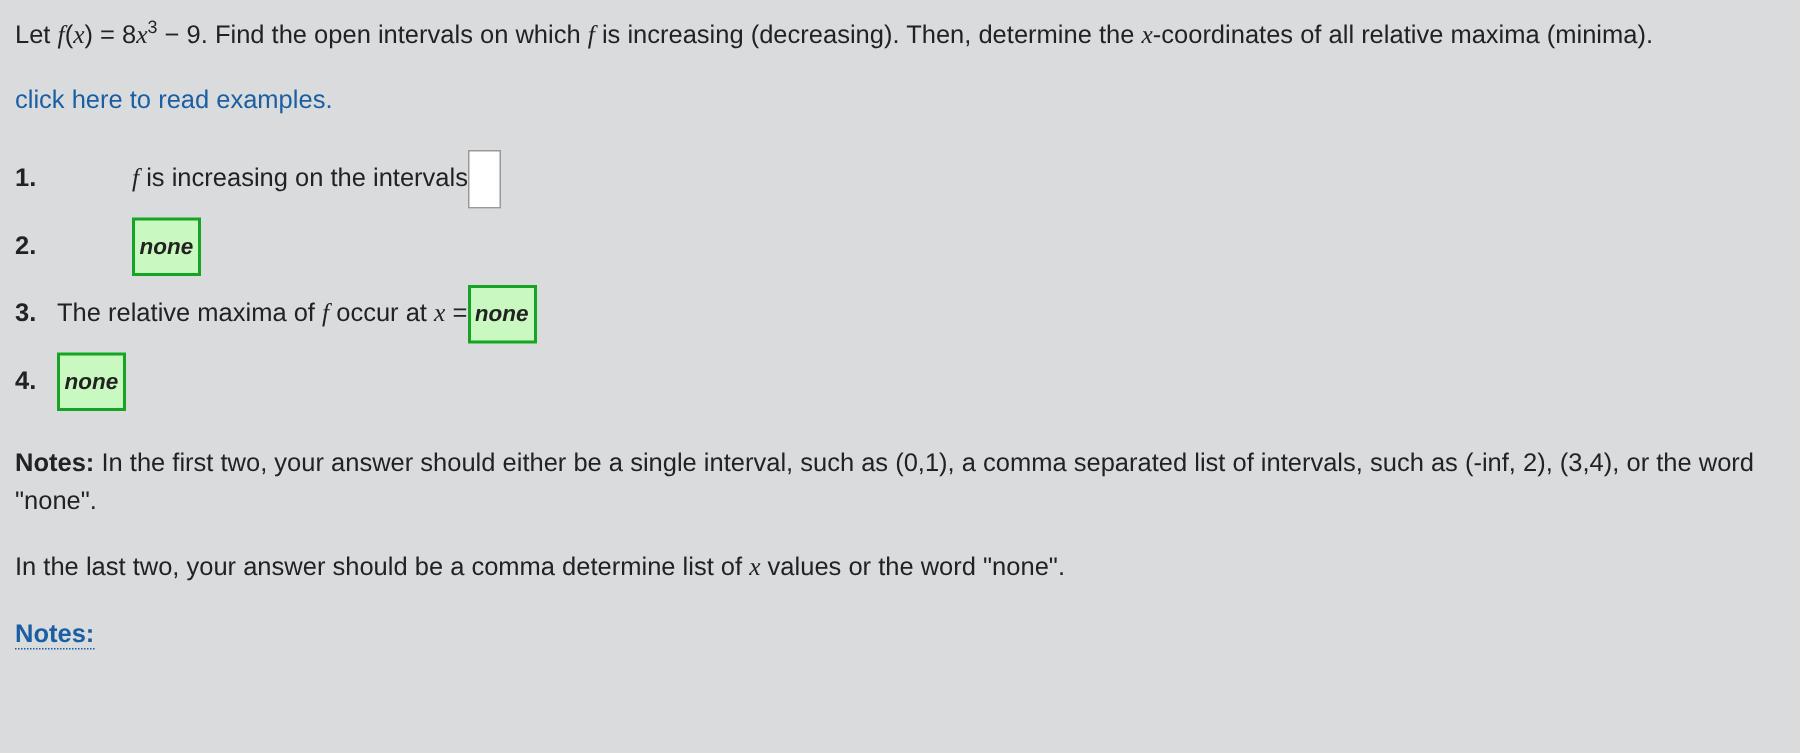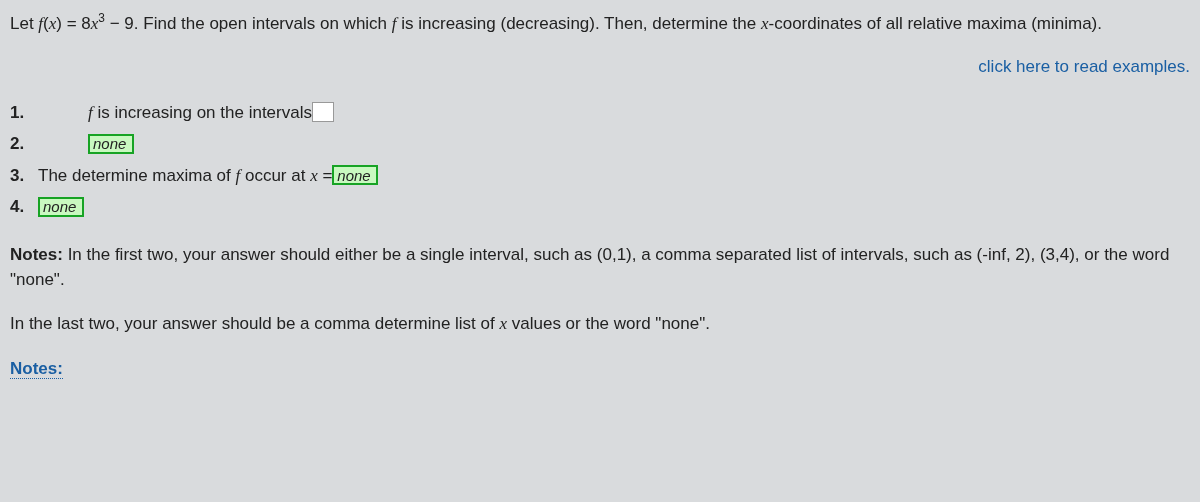--- a/index.html
+++ b/index.html
@@ -31,21 +31,20 @@
     text-decoration: none;
     border-bottom: 1px dotted #1a5fa3;
     font-weight: bold;
     cursor: pointer;
   }
   .prompt {
     margin-bottom: 18px;
   }
   .examples {
     margin-bottom: 20px;
-    text-align: right;
   }
   .list {
     margin: 0 0 22px 0;
     padding: 0;
   }
   .row {
     display: flex;
     align-items: center;
     margin-bottom: 6px;
     font-size: 17px;
@@ -54,23 +53,24 @@
     width: 24px;
     font-weight: bold;
   }
   .row1 .num, .row2 .num { margin-right: 54px; }
   .row3 .num, .row4 .num { margin-right: 4px; }
   .label-text { white-space: nowrap; }
   input.ans {
     border: 1px solid #888;
     font-size: 15px;
     padding: 1px 3px;
-    height: 20px;
+    height: 39px;
     font-family: Arial, sans-serif;
     background: #fff;
+    font-weight: bold;
   }
   input.blank {
     width: 22px;
     border: 1px solid #999;
   }
   input.filled {
     width: 46px;
     font-style: italic;
     color: #222;
     border: 2px solid #17a324;
@@ -103,21 +103,21 @@
     <input class="ans blank" type="text" value="" style="">
   </div>
 
   <div class="row row2">
     <span class="num">2.</span>
     <input class="ans filled" type="text" value="none" style="">
   </div>
 
   <div class="row row3">
     <span class="num">3.</span>
-    <span class="label-text"><span>The determine maxima of </span><span class="math-f">f</span><span> occur at </span><span class="math-x">x</span><span> = </span></span>
+    <span class="label-text"><span>The relative maxima of </span><span class="math-f">f</span><span> occur at </span><span class="math-x">x</span><span> = </span></span>
     <input class="ans filled" type="text" value="none" style="">
   </div>
 
   <div class="row row4">
     <span class="num">4.</span>
     <input class="ans filled" type="text" value="none" style="">
   </div>
 
 </div>
 

